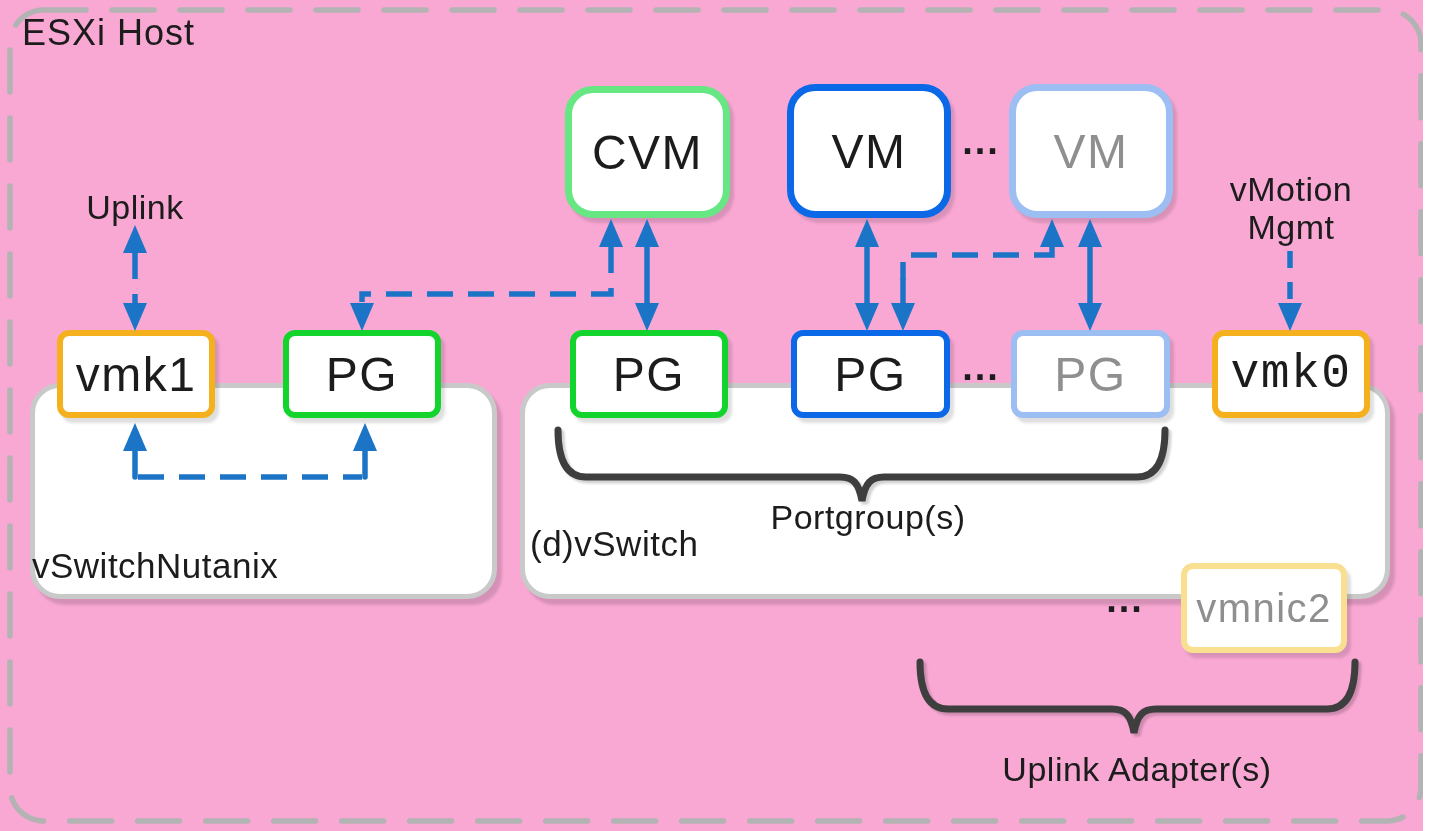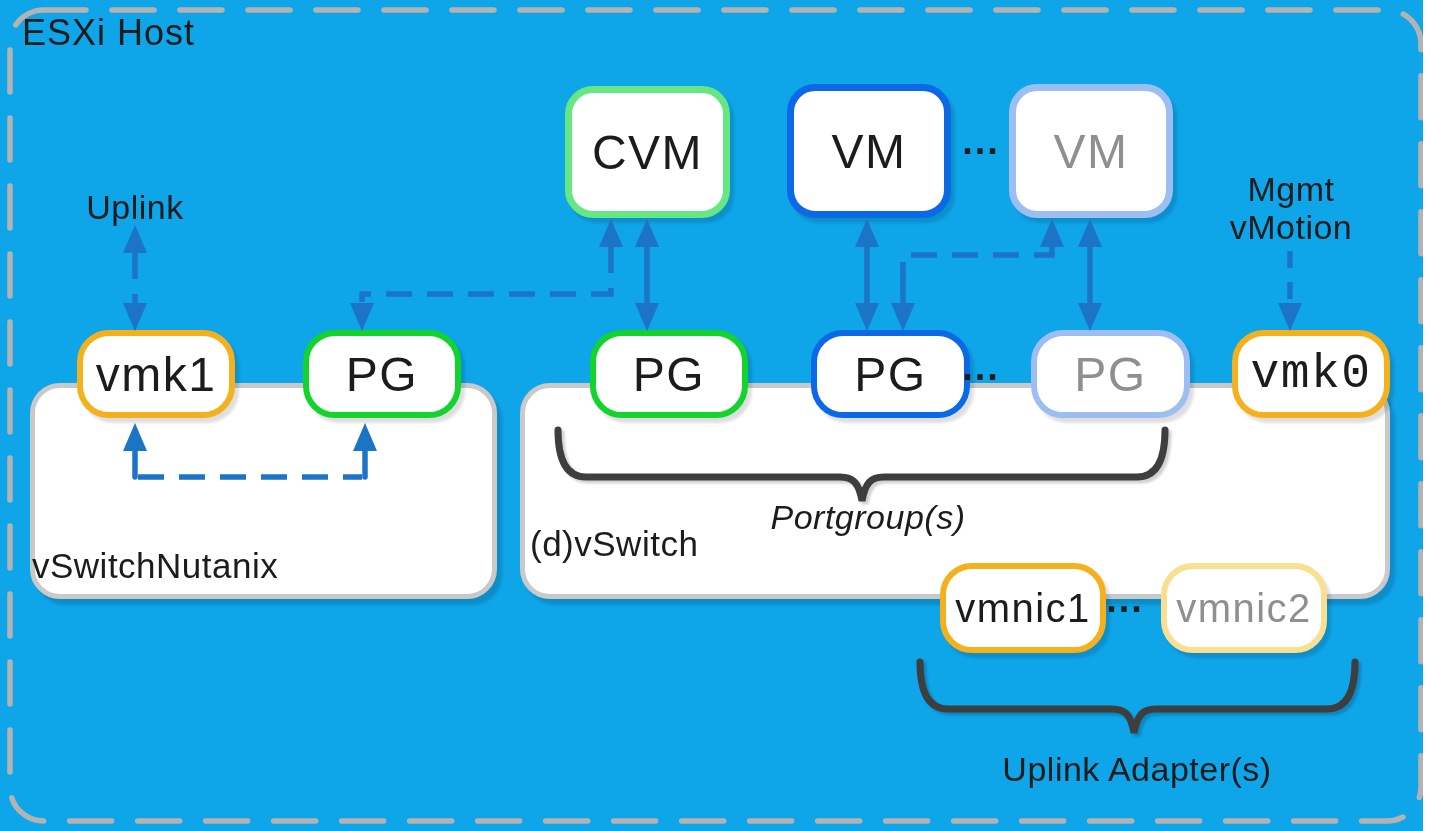--- a/index.html
+++ b/index.html
@@ -1,19 +1,19 @@
 <!DOCTYPE html>
 <html><head>
 <meta charset="utf-8">
 <style>
   html,body{margin:0;padding:0;background:#ffffff;}
   .canvas{
     position:relative;
     width:1423px;height:831px;
-    background:#0ea5e9;
+    background:#f9a8d4;
     font-family:"Liberation Sans","DejaVu Sans",sans-serif;
     color:#1c1c1c;
     overflow:hidden;
   }
   .layer{position:absolute;left:0;top:0;width:1431px;height:831px;}
   .svg-top{z-index:6;pointer-events:none;}
   
   .switchbox{
     position:absolute;
     background:#ffffff;
@@ -37,21 +37,21 @@
     background:#ffffff;
     box-sizing:border-box;
     display:flex;align-items:center;justify-content:center;
     font-size:48px;
     letter-spacing:1.5px;
     color:#1c1c1c;
     box-shadow:4px 5px 3px rgba(0,0,0,0.13);
     z-index:4;
     white-space:nowrap;
   }
-  .node.small{border-width:6px;border-style:solid;border-radius:32px;margin-left:20px;}
+  .node.small{border-width:6px;border-style:solid;border-radius:12px;}
   .node.big{border-width:7px;border-style:solid;border-radius:28px;}
   .green       {border-color:#12d42c;}
   .green-light {border-color:#66e783;}
   .blue        {border-color:#0b69e8;}
   .blue-light  {border-color:#9cbef2;}
   .orange      {border-color:#f5b11d;}
   .yellow-light{border-color:#f9df90;}
   .muted{color:#8f8f8f;}
   
   .caption{
@@ -130,33 +130,30 @@
   <div class="node small blue" style="left:791px;top:330px;width:159px;height:88px;">
     <span>PG</span>
   </div>
   <div class="node small blue-light muted" style="left:1011px;top:330px;width:159px;height:88px;">
     <span>PG</span>
   </div>
   <div class="node small orange" style="left:1212px;top:330px;width:158px;height:88px;font-family:Liberation Mono, monospace;">
     <span>vmk0</span>
   </div>
 
-  <div class="node small orange" style="left:920px;top:563px;width:166px;height:90px;font-size:40px;">
-    <span>vmnic1</span>
-  </div>
-  <div class="node small yellow-light muted" style="left:1141px;top:563px;width:166px;height:90px;font-size:40px;">
+  <div class="node small yellow-light muted" style="left:1181px;top:563px;width:166px;height:90px;font-size:40px;">
     <span>vmnic2</span>
   </div>
 
   <div class="caption" style="left:55px;top:188px;width:160px;">Uplink</div>
   <div class="caption" style="left:1201px;top:170px;width:180px;line-height:38px;">
+    <div>vMotion</div>
     <div>Mgmt</div>
-    <div>vMotion</div>
-  </div>
-  <div class="caption" style="left:718px;top:498px;width:300px;font-style:italic;">Portgroup(s)</div>
+  </div>
+  <div class="caption" style="left:718px;top:498px;width:300px;">Portgroup(s)</div>
   <div class="caption" style="left:937px;top:750px;width:400px;">Uplink Adapter(s)</div>
 
   <div class="ellipsis" style="left:956px;top:116px;width:50px;height:50px;">...</div>
   <div class="ellipsis" style="left:956px;top:342px;width:50px;height:50px;">...</div>
   <div class="ellipsis" style="left:1100px;top:574px;width:50px;height:50px;">...</div>
 
   <svg class="layer svg-top" viewBox="0 0 1431 831">
 
     <rect class="outer-dash" x="10" y="10" width="1411" height="811" rx="34"></rect>
 

